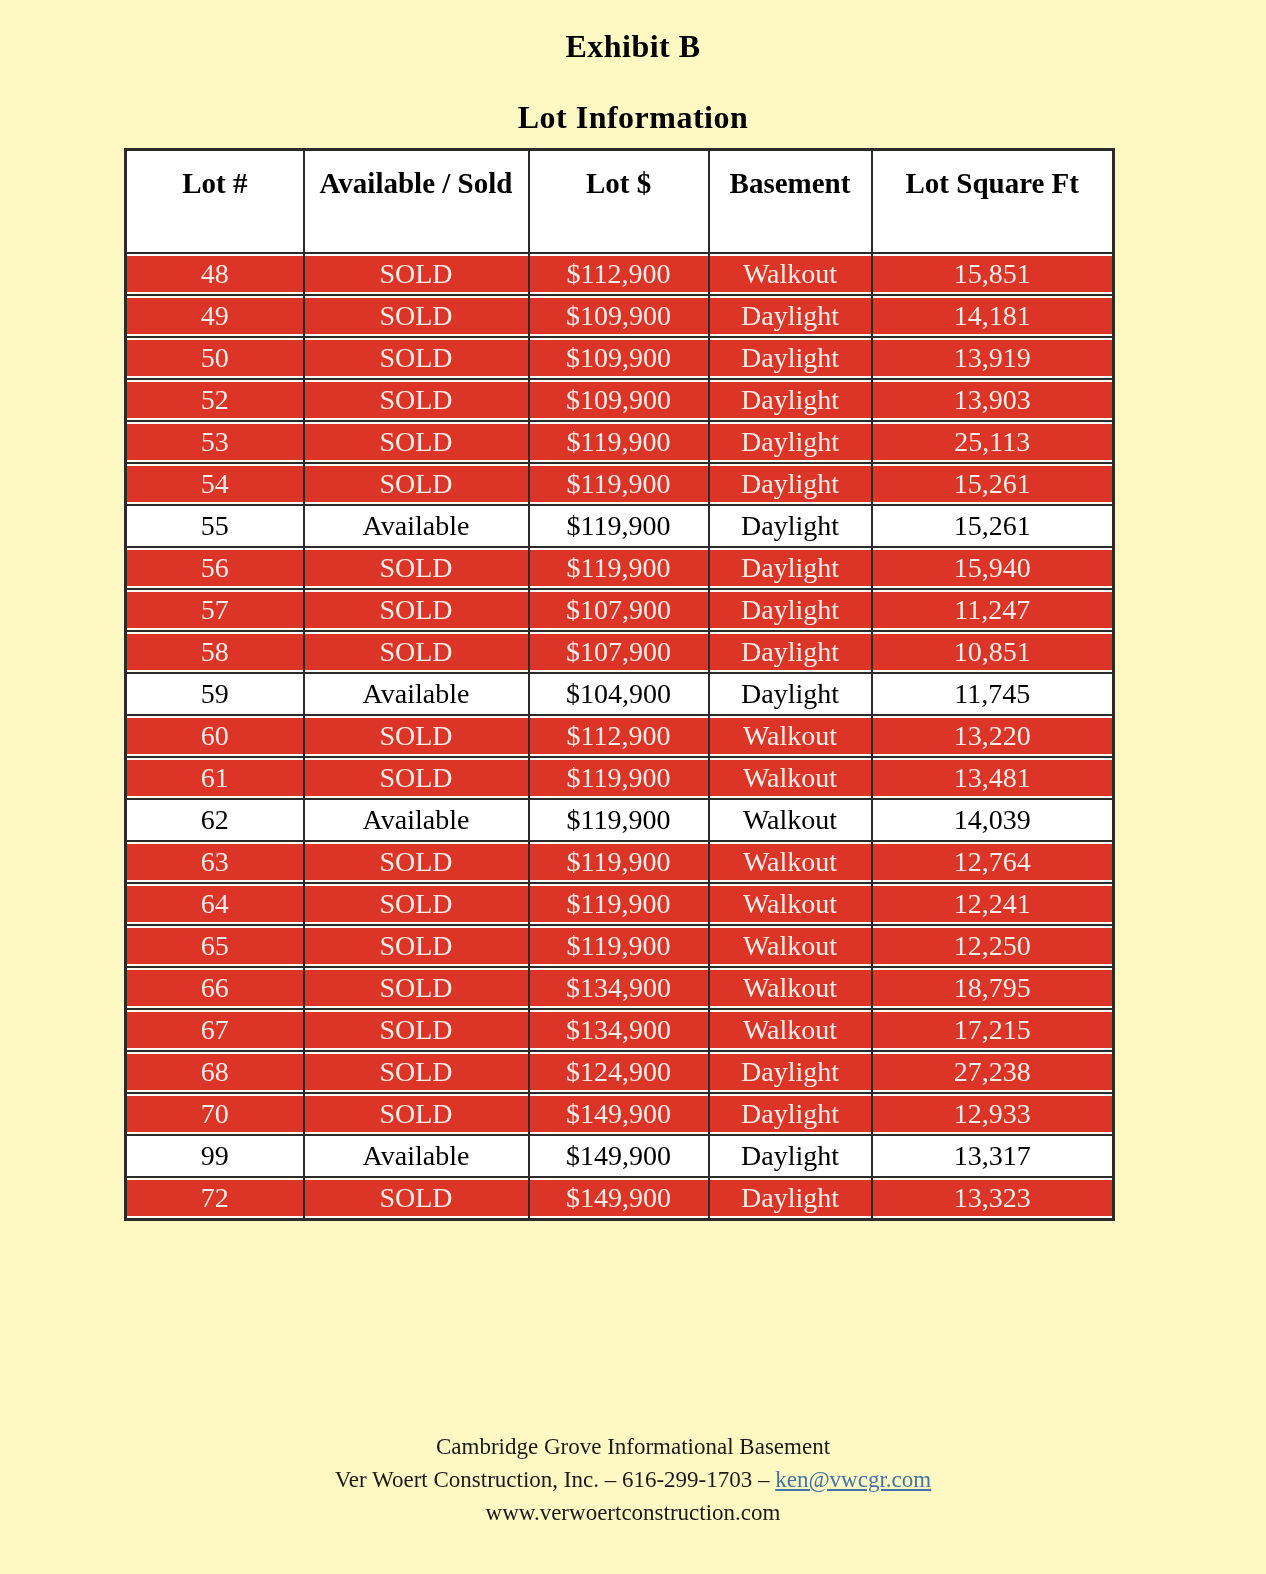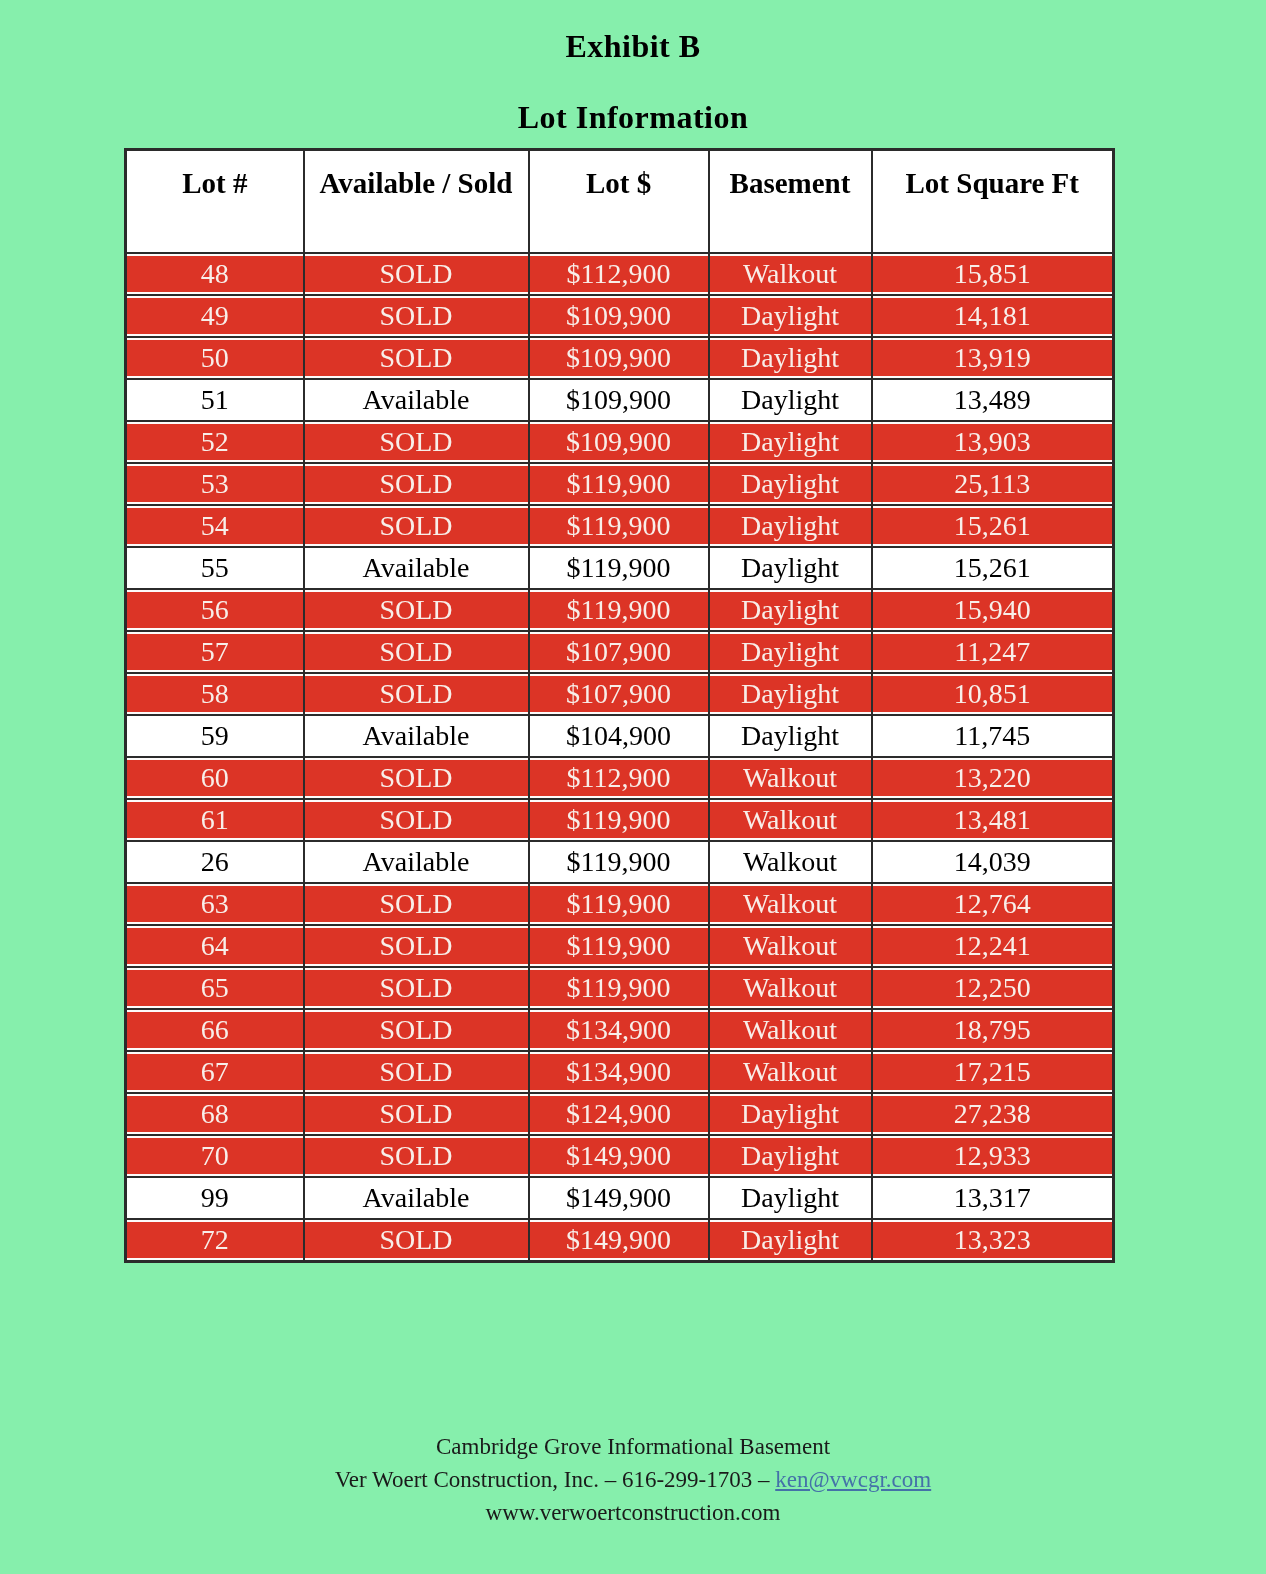--- a/index.html
+++ b/index.html
@@ -4,21 +4,21 @@
 <style>
   html, body {
     margin: 0;
     padding: 0;
     background: #ffffff;
   }
   .page {
     position: relative;
     width: 1266px;
     height: 1574px;
-    background: #86efac;
+    background: #fef9c3;
     font-family: "Liberation Serif", serif;
     color: #000000;
     overflow: hidden;
   }
   .doc-title {
     text-align: center;
     font-weight: bold;
     font-size: 32px;
     margin: 0;
     padding-top: 28px;
@@ -127,32 +127,25 @@
           <td>Daylight</td>
           <td>14,181</td>
         </tr>
         <tr class="sold">
           <td>50</td>
           <td>SOLD</td>
           <td>$109,900</td>
           <td>Daylight</td>
           <td>13,919</td>
         </tr>
-        <tr class="available">
-          <td>51</td>
-          <td>Available</td>
+        <tr class="sold">
+          <td>52</td>
+          <td>SOLD</td>
           <td>$109,900</td>
           <td>Daylight</td>
-          <td>13,489</td>
-        </tr>
-        <tr class="sold">
-          <td>52</td>
-          <td>SOLD</td>
-          <td>$109,900</td>
-          <td>Daylight</td>
           <td>13,903</td>
         </tr>
         <tr class="sold">
           <td>53</td>
           <td>SOLD</td>
           <td>$119,900</td>
           <td>Daylight</td>
           <td>25,113</td>
         </tr>
         <tr class="sold">
@@ -205,21 +198,21 @@
           <td>13,220</td>
         </tr>
         <tr class="sold">
           <td>61</td>
           <td>SOLD</td>
           <td>$119,900</td>
           <td>Walkout</td>
           <td>13,481</td>
         </tr>
         <tr class="available">
-          <td>26</td>
+          <td>62</td>
           <td>Available</td>
           <td>$119,900</td>
           <td>Walkout</td>
           <td>14,039</td>
         </tr>
         <tr class="sold">
           <td>63</td>
           <td>SOLD</td>
           <td>$119,900</td>
           <td>Walkout</td>

